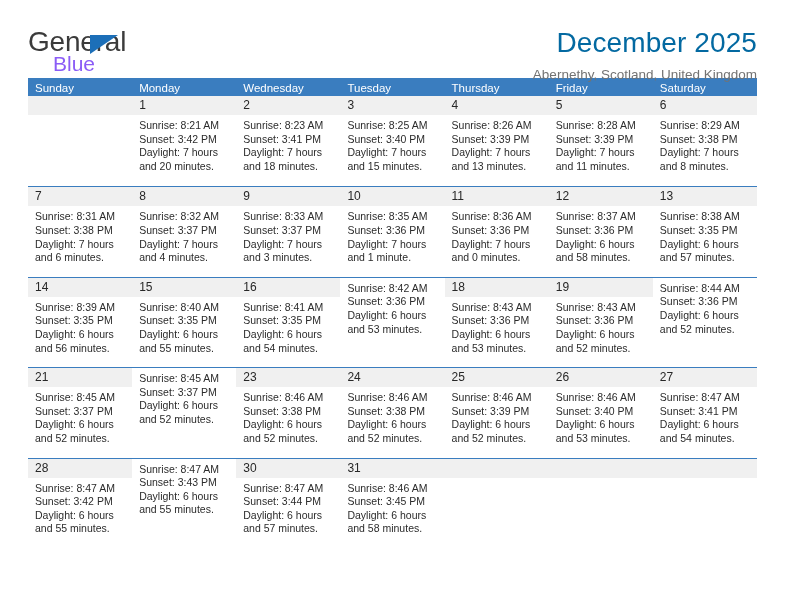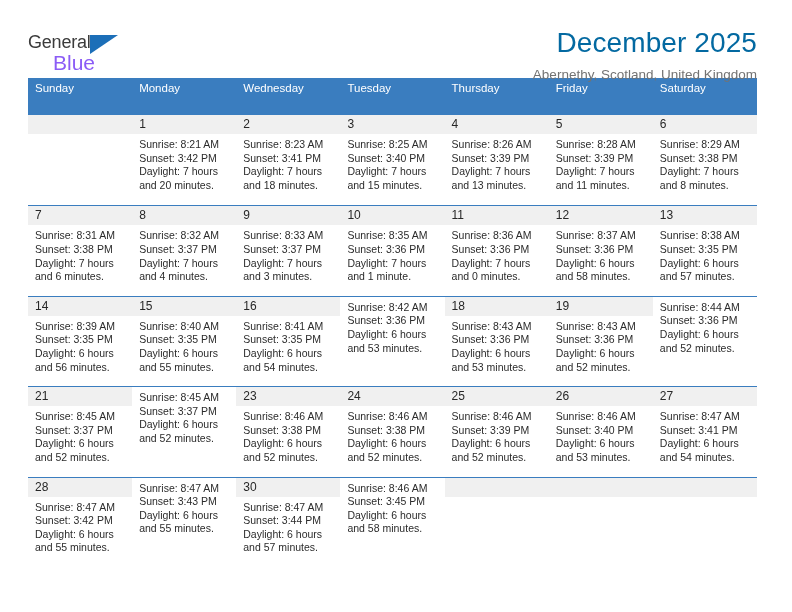--- a/index.html
+++ b/index.html
@@ -28,21 +28,21 @@
     height: 78px;
   }
 
   .brand {
     position: relative;
     width: 115px;
     height: 52px;
     padding-top: 4px;
   }
   .brand-general {
-    font-size: 18px;
+    font-size: 28px;
     color: #3b3b3b;
     letter-spacing: -0.2px;
     line-height: 24px;
     font-weight: 400;
   }
   .brand-blue {
     font-size: 21px;
     color: #8b5cf6;
     line-height: 22px;
     font-weight: 400;
@@ -81,21 +81,21 @@
 
   
   .calendar {
     margin: 0 35px 0 28px;
     width: 729px;
   }
 
   .weekdays {
     display: flex;
     background: #3a7dbf;
-    height: 37px;
+    height: 18px;
   }
   .weekday {
     flex: 1 1 0;
     color: #ffffff;
     font-size: 11.5px;
     line-height: 21px;
     padding-left: 7px;
     white-space: nowrap;
   }
 
@@ -437,20 +437,21 @@
           <div class="day">
             <div class="day-number-band">30</div>
             <div class="day-lines">
               <div class="day-line">Sunrise: 8:47 AM</div>
               <div class="day-line">Sunset: 3:44 PM</div>
               <div class="day-line">Daylight: 6 hours</div>
               <div class="day-line">and 57 minutes.</div>
             </div>
           </div>
           <div class="day">
+            <div class="day-number-band">31</div>
             <div class="day-lines">
               <div class="day-line">Sunrise: 8:46 AM</div>
               <div class="day-line">Sunset: 3:45 PM</div>
               <div class="day-line">Daylight: 6 hours</div>
               <div class="day-line">and 58 minutes.</div>
             </div>
           </div>
           <div class="day empty">
             <div class="day-number-band"></div>
             <div class="day-lines"></div>

